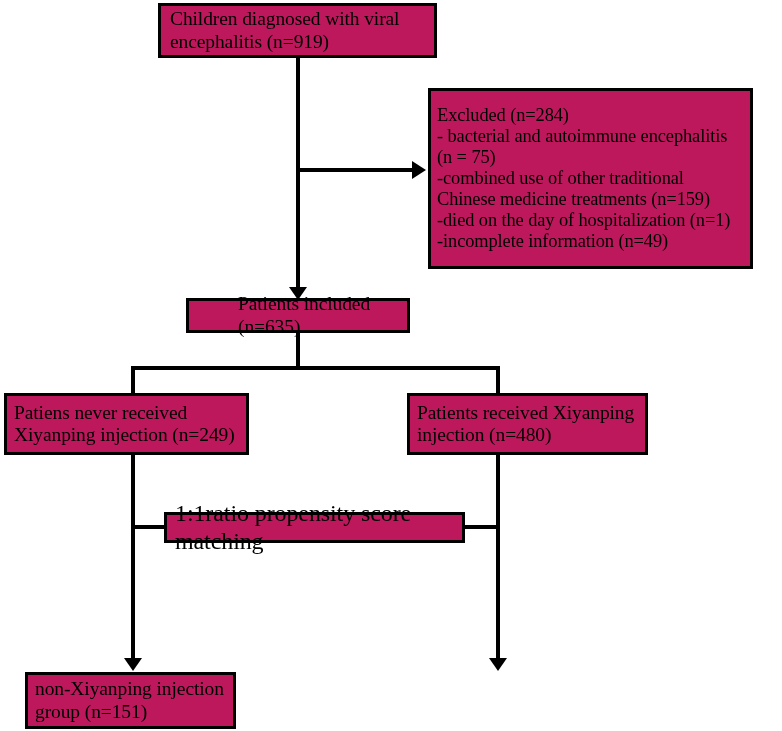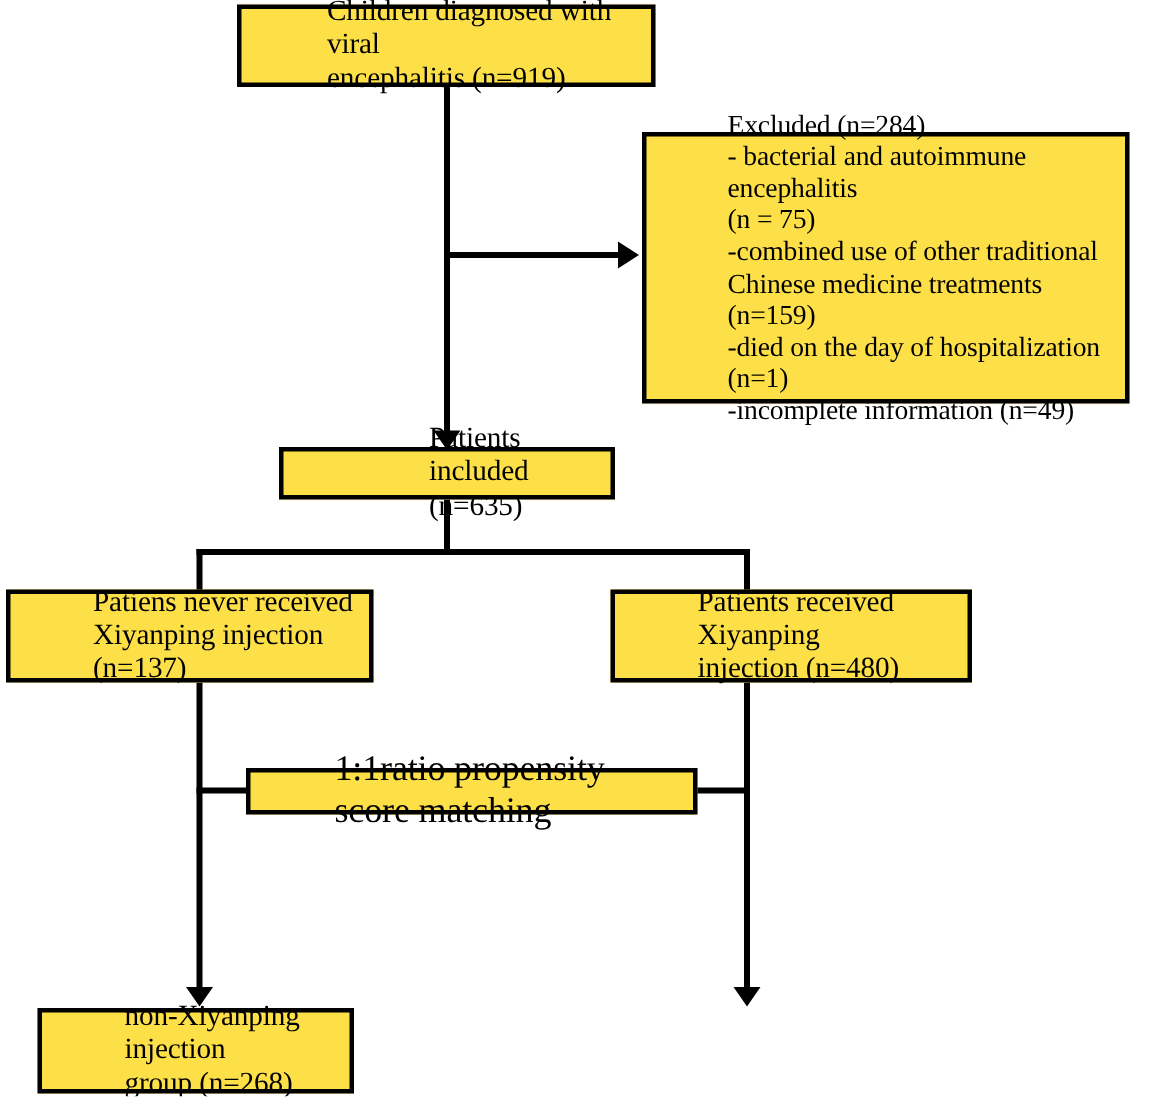--- a/index.html
+++ b/index.html
@@ -13,25 +13,24 @@
     height: 731px;
     background: #ffffff;
     font-family: "Liberation Serif", "DejaVu Serif", serif;
     color: #000000;
     overflow: hidden;
   }
   .node {
     position: absolute;
     box-sizing: border-box;
     border: 3px solid #000000;
-    background: #fde047;
+    background: #be185d;
     display: flex;
     align-items: center;
     z-index: 3;
-    padding-left: 48px;
   }
   .node .txt {
     display: block;
     width: 100%;
     padding: 0 6px;
     line-height: 1.14;
     white-space: pre-line;
     font-size: 19.5px;
     letter-spacing: -0.1px;
   }
@@ -121,31 +120,31 @@
 -died on the day of hospitalization (n=1)
 -incomplete information (n=49)</span>
   </div>
 
   <div class="node" id="node-included">
     <span class="txt">Patients included (n=635)</span>
   </div>
 
   <div class="node" id="node-never">
     <span class="txt">Patiens never received
-Xiyanping injection (n=137)</span>
+Xiyanping injection (n=249)</span>
   </div>
 
   <div class="node" id="node-received">
     <span class="txt">Patients received Xiyanping
 injection (n=480)</span>
   </div>
 
   <div class="node" id="node-psm">
     <span class="txt">1:1ratio propensity score matching</span>
   </div>
 
   <div class="node" id="node-nonxyp">
     <span class="txt">non-Xiyanping injection
-group (n=268)</span>
+group (n=151)</span>
   </div>
 
 
 </div>
 
 </body></html>

